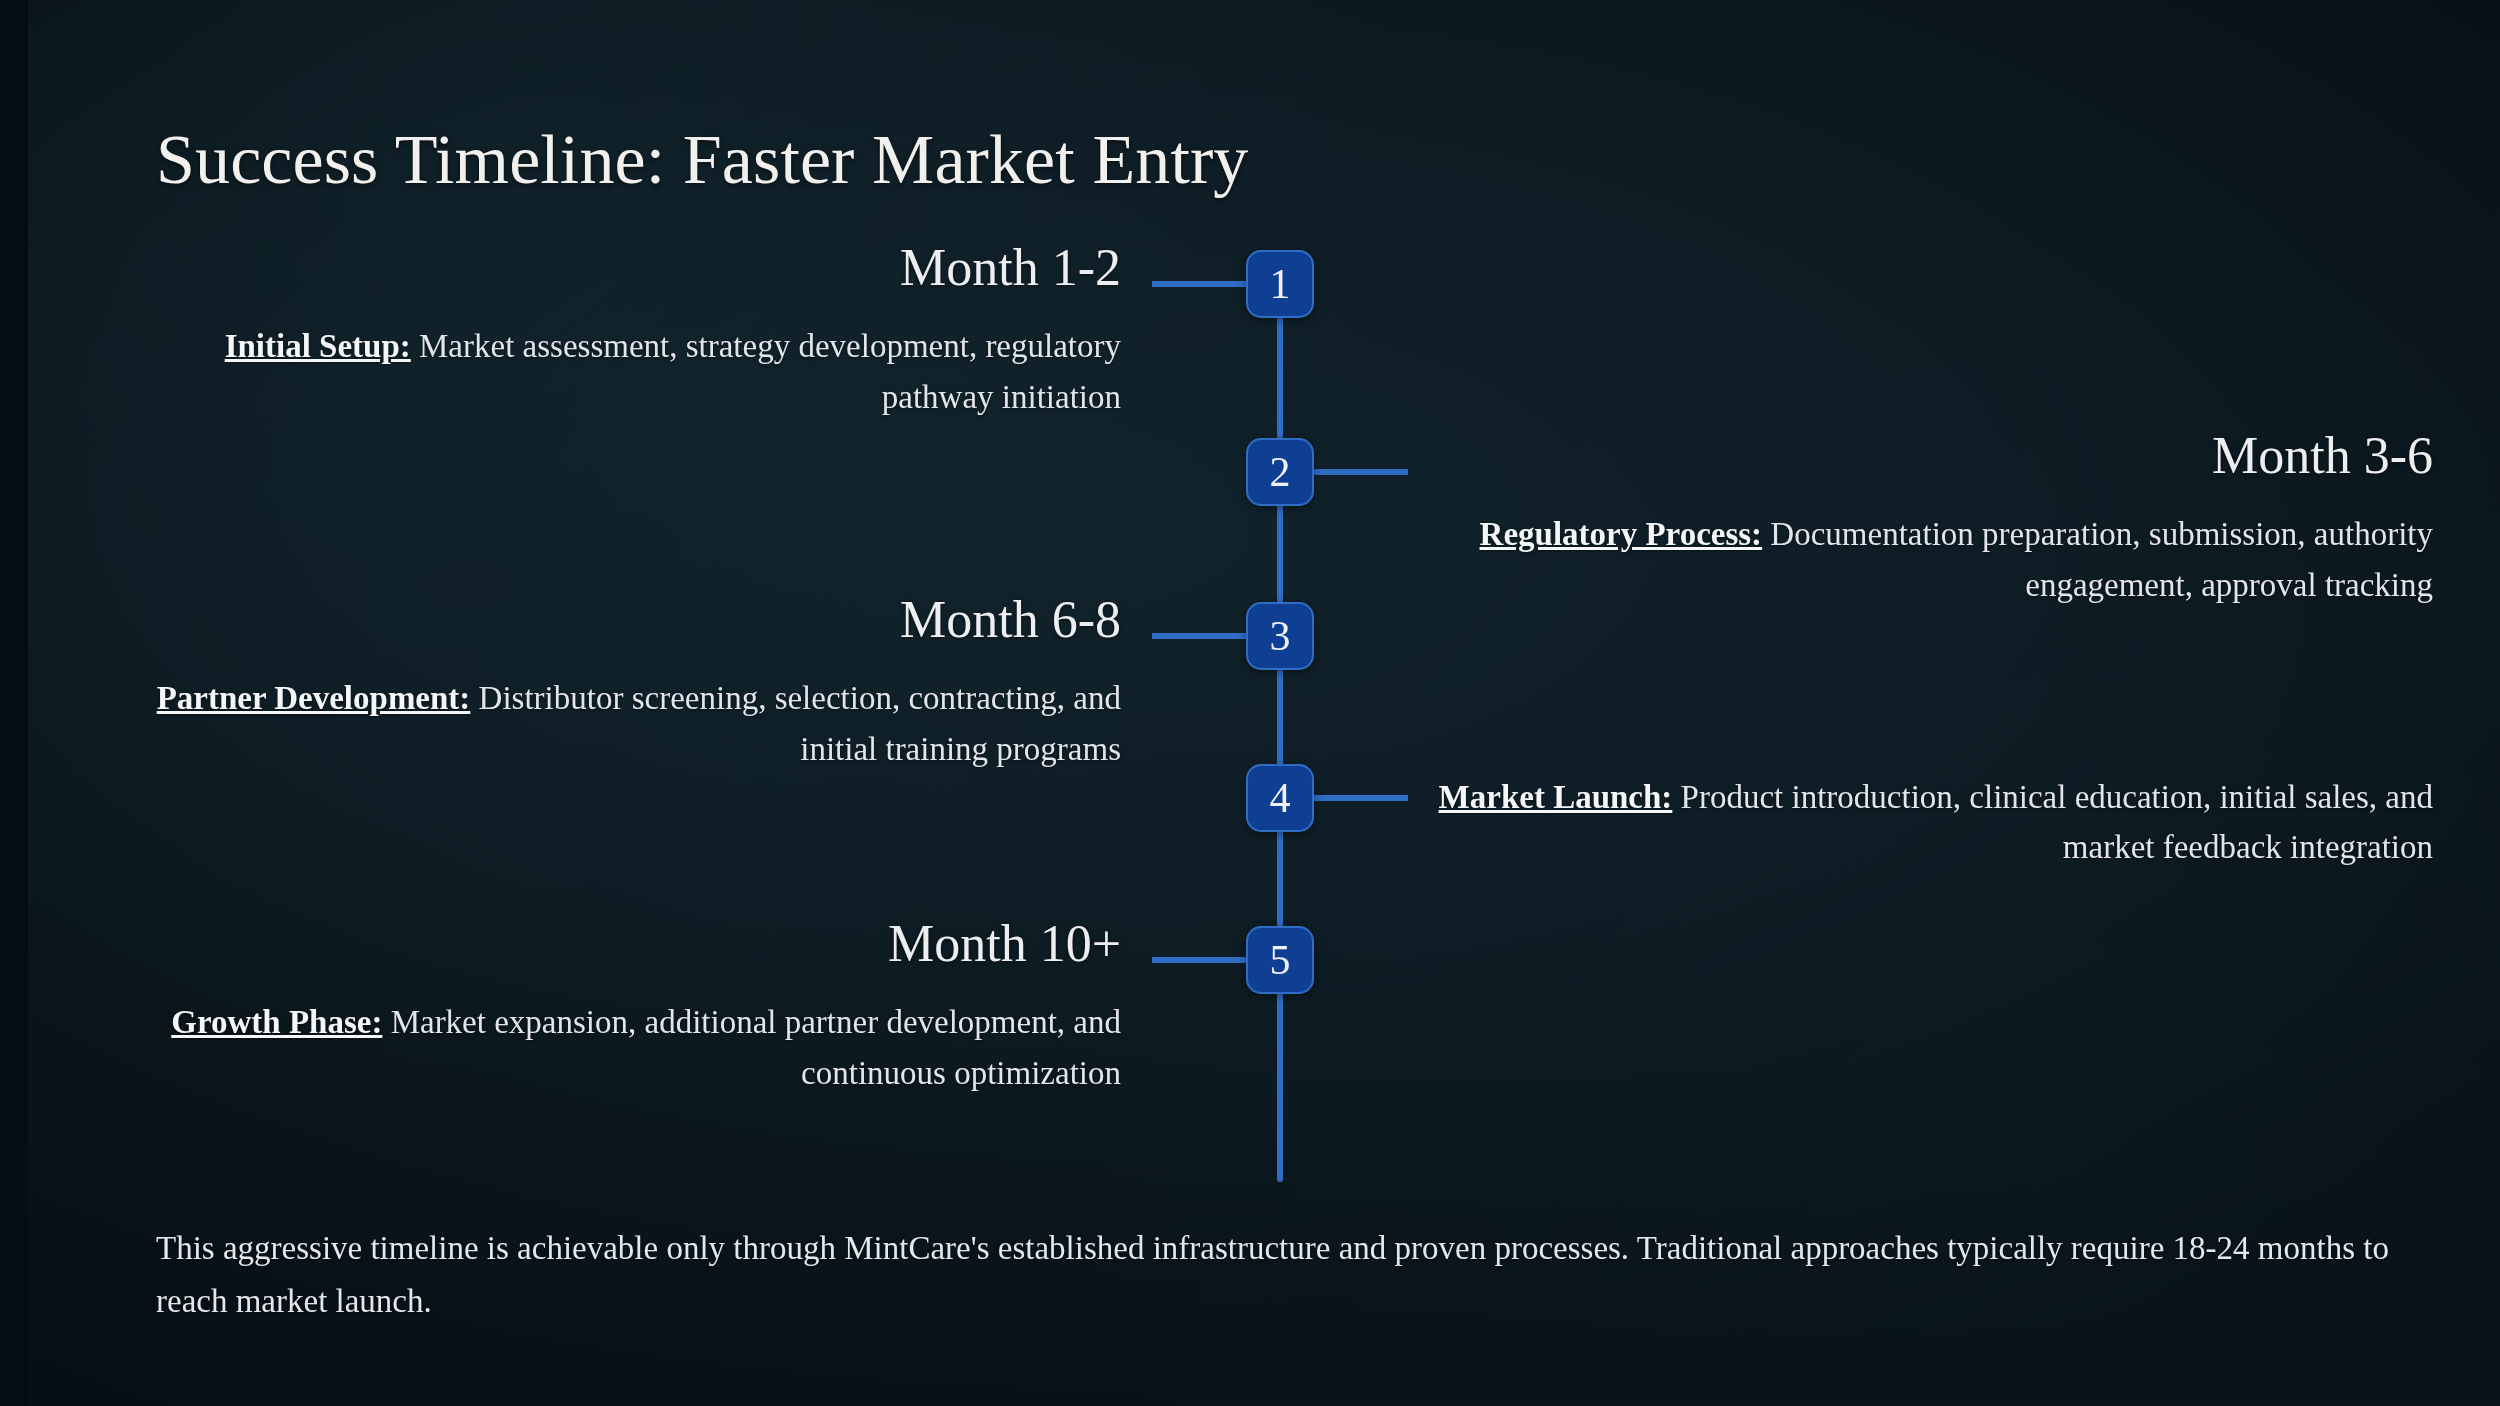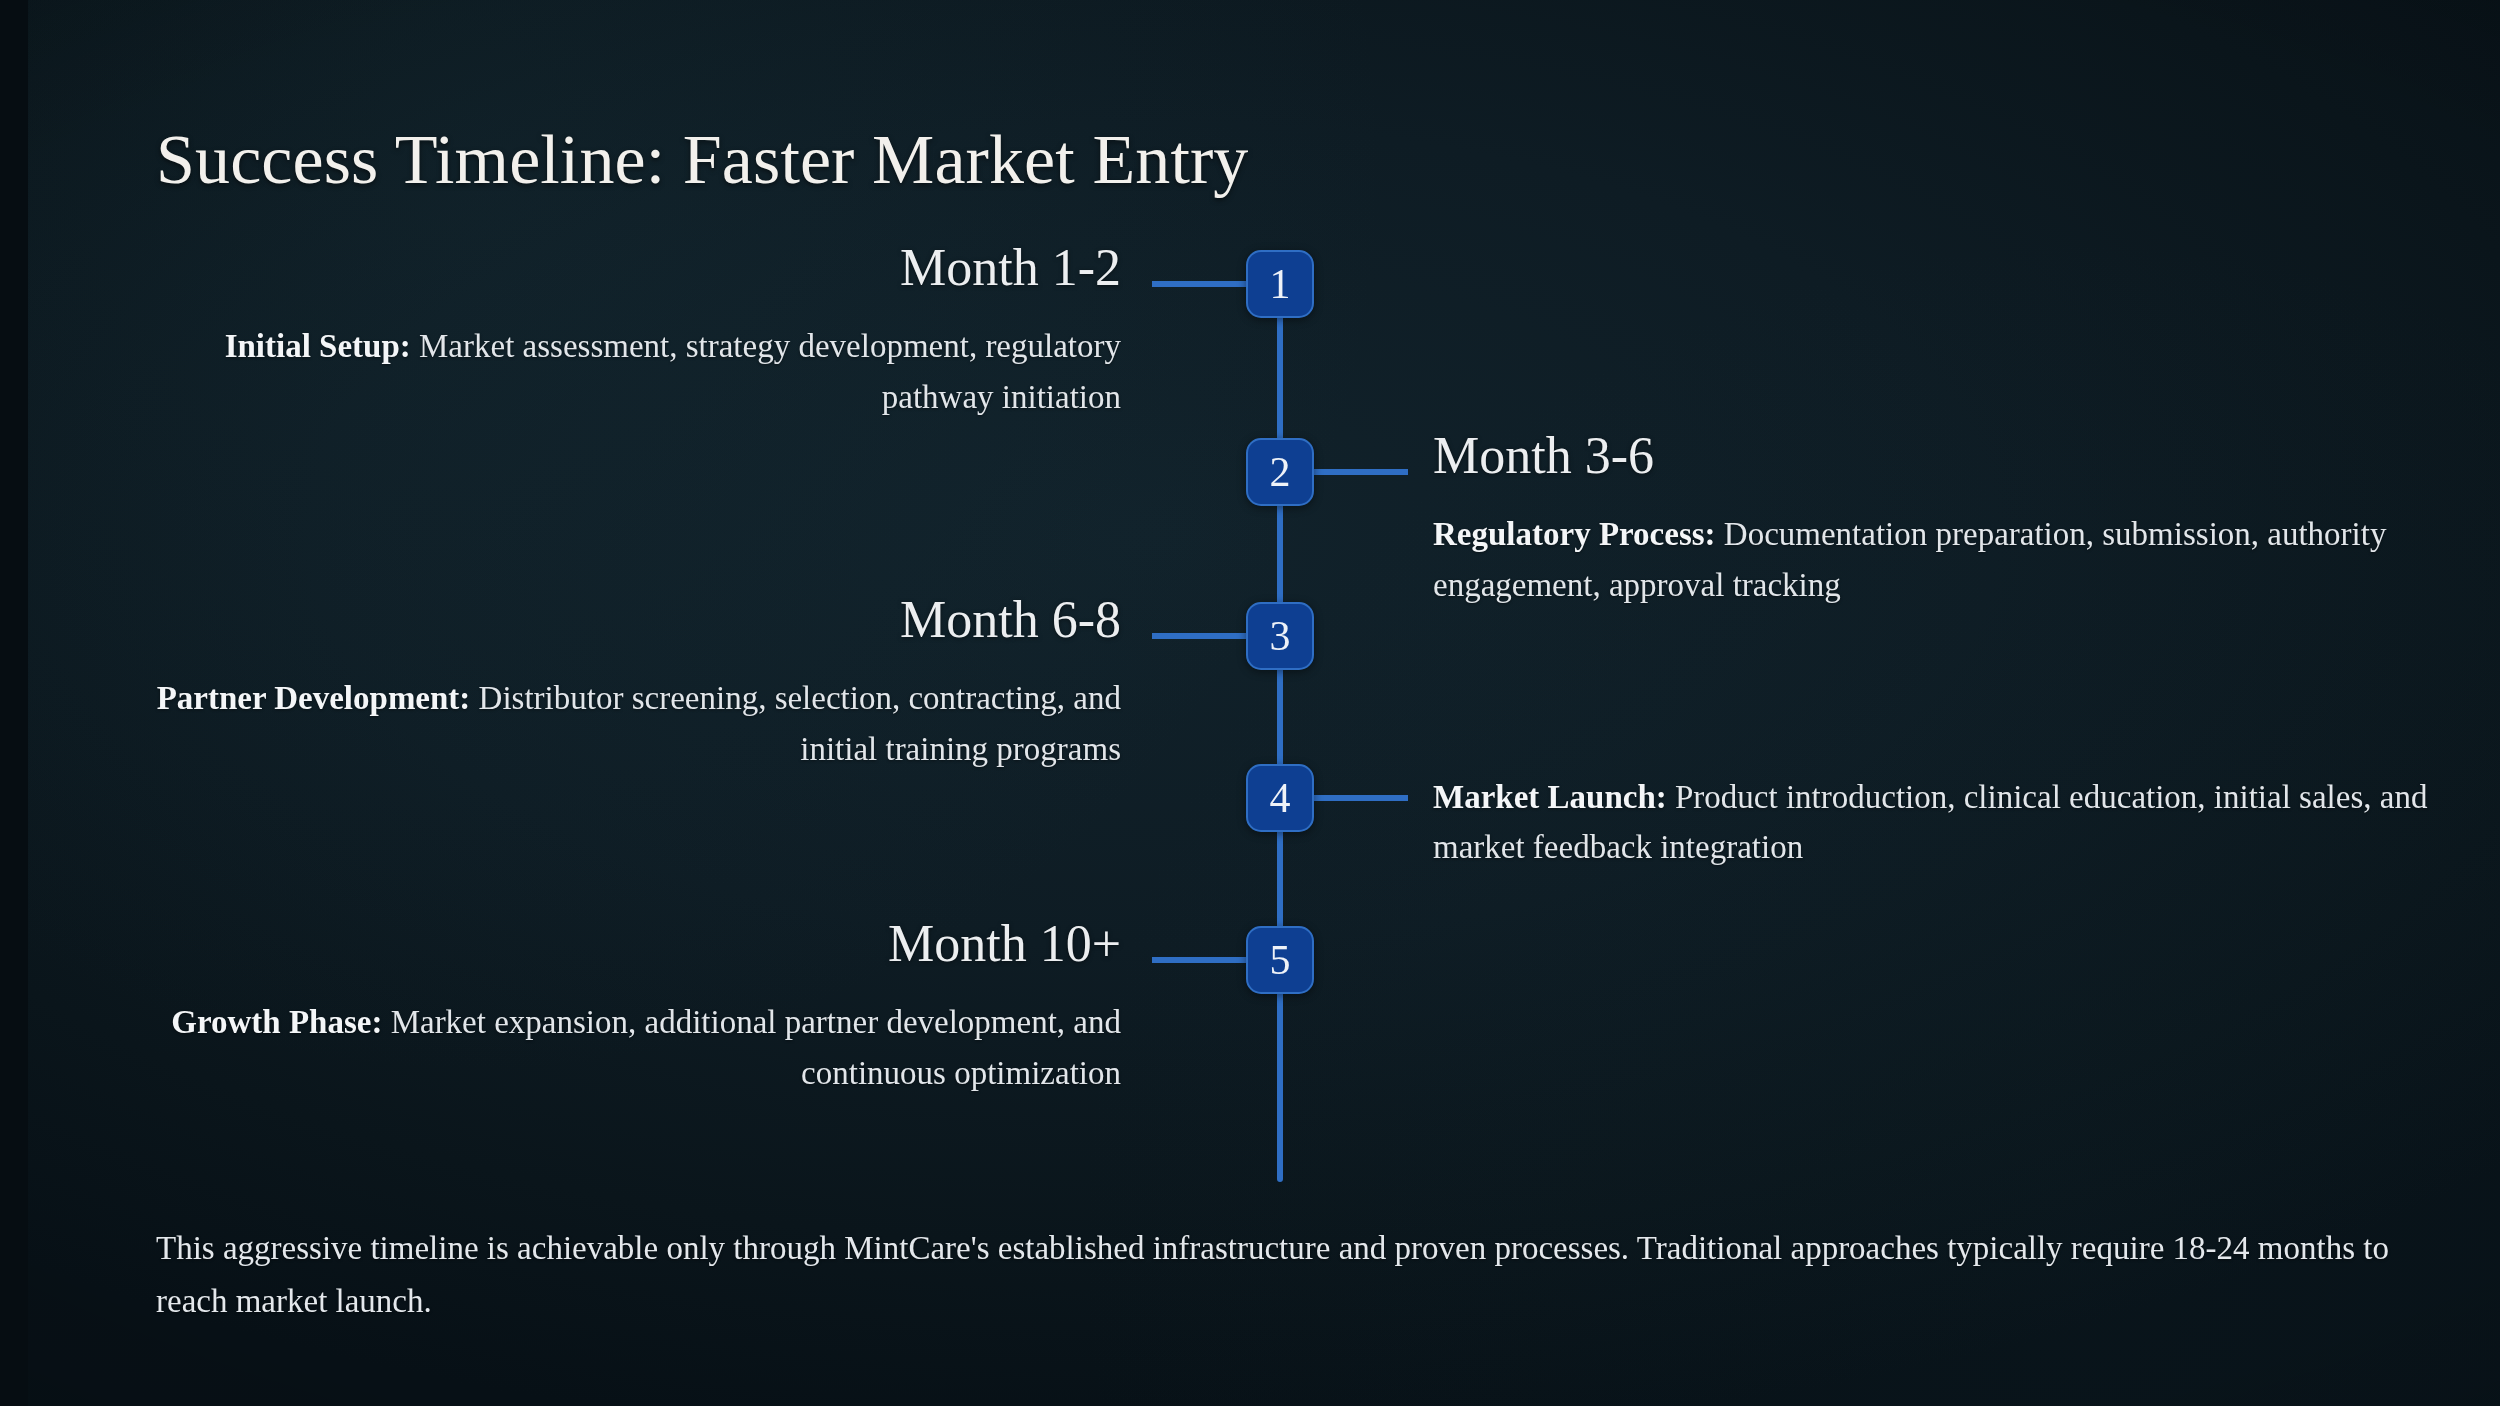--- a/index.html
+++ b/index.html
@@ -109,21 +109,21 @@
     z-index: 1;
   }
   .side.left {
     left: 120px;
     width: 973px;
     text-align: right;
   }
   .side.right {
     left: 1405px;
     width: 1000px;
-    text-align: left;
+    text-align: right;
   }
 
   .period {
     font-size: 52px;
     line-height: 1.22;
     color: #eceef0;
     font-weight: 400;
     text-shadow: 0 1px 4px rgba(0,0,0,0.5);
   }
 
@@ -131,20 +131,21 @@
     margin-top: 22px;
     font-size: 33px;
     line-height: 1.52;
     color: #e2e6ea;
     font-weight: 400;
     text-shadow: 0 1px 3px rgba(0,0,0,0.45);
   }
   .desc .lead {
     font-weight: 700;
     color: #f4f6f8;
+    text-decoration: underline;
   }
 
   
   .footer {
     position: absolute;
     left: 128px;
     top: 1222px;
     width: 2240px;
     font-size: 33px;
     line-height: 1.62;

